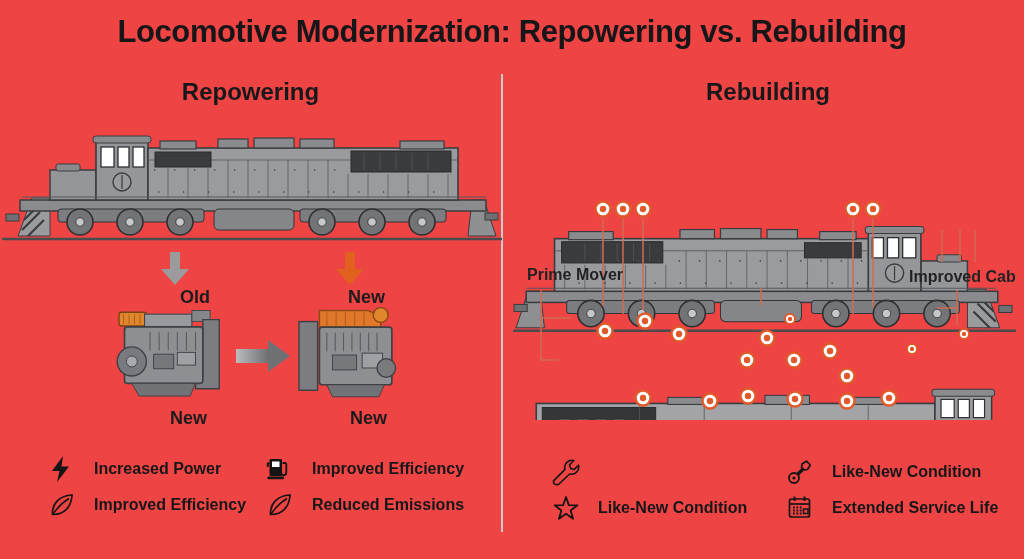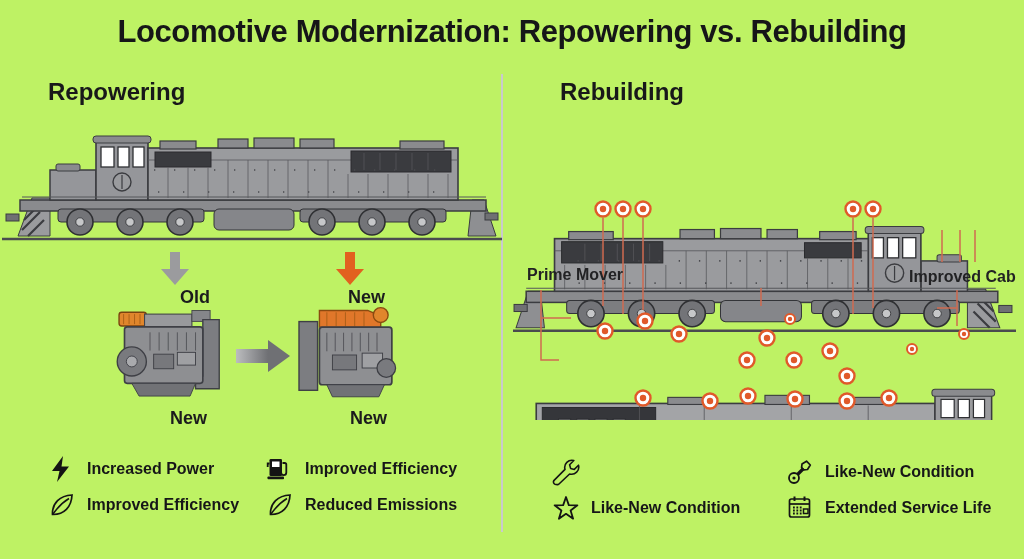--- a/index.html
+++ b/index.html
@@ -1,37 +1,37 @@
 <!DOCTYPE html>
 <html><head>
 <meta charset="utf-8">
 <style>
   html,body{margin:0;padding:0;background:#ffffff;}
   #stage{
-    position:relative;width:1024px;height:559px;background:#bef264;overflow:hidden;
+    position:relative;width:1024px;height:559px;background:#ef4444;overflow:hidden;
     font-family:"Liberation Sans","DejaVu Sans",sans-serif;color:#1b1b1d;
   }
   .abs{position:absolute;}
   #main-title{
     left:0;top:14px;width:1024px;text-align:center;
     font-size:31px;font-weight:bold;letter-spacing:-0.4px;color:#161618;
   }
   .section-heading{
-    font-size:24px;font-weight:bold;color:#18181a;text-align:left;margin-left:48px;
+    font-size:24px;font-weight:bold;color:#18181a;text-align:center;
   }
   #divider{left:501px;top:74px;width:2px;height:458px;background:#c9cacc;}
   .center-label{text-align:right;font-weight:bold;}
   .stage-label{font-size:18px;}
   .callout-label{font-size:16px;font-weight:bold;color:#222224;white-space:nowrap;}
   .legend{
     display:grid;grid-auto-flow:row;row-gap:3px;
   }
   .legend.left-cols{grid-template-columns:218px auto;}
   .legend.right-cols{grid-template-columns:234px auto;}
-  .legend-item{display:flex;align-items:center;gap:11px;height:33px;}
+  .legend-item{display:flex;align-items:center;gap:18px;height:33px;}
   .legend-item .lbl{font-size:16px;font-weight:600;color:#161618;white-space:nowrap;}
   .legend-item svg{flex:0 0 auto;}
   svg{display:block;}
 </style>
 </head>
 <body>
 
 <div id="stage">
 
   <svg width="0" height="0" style="position:absolute" aria-hidden="true">

